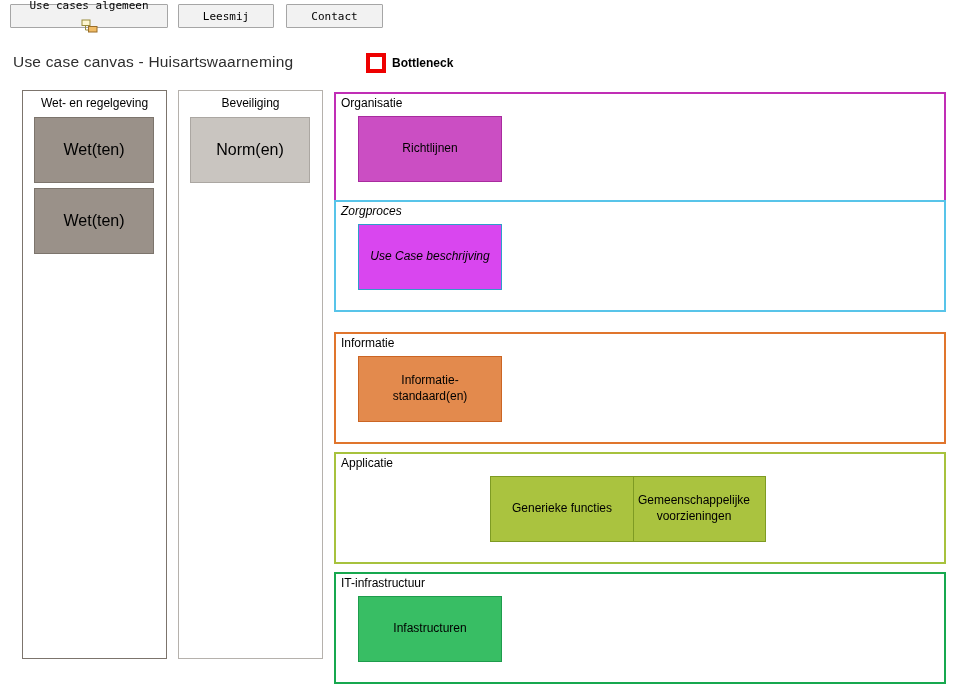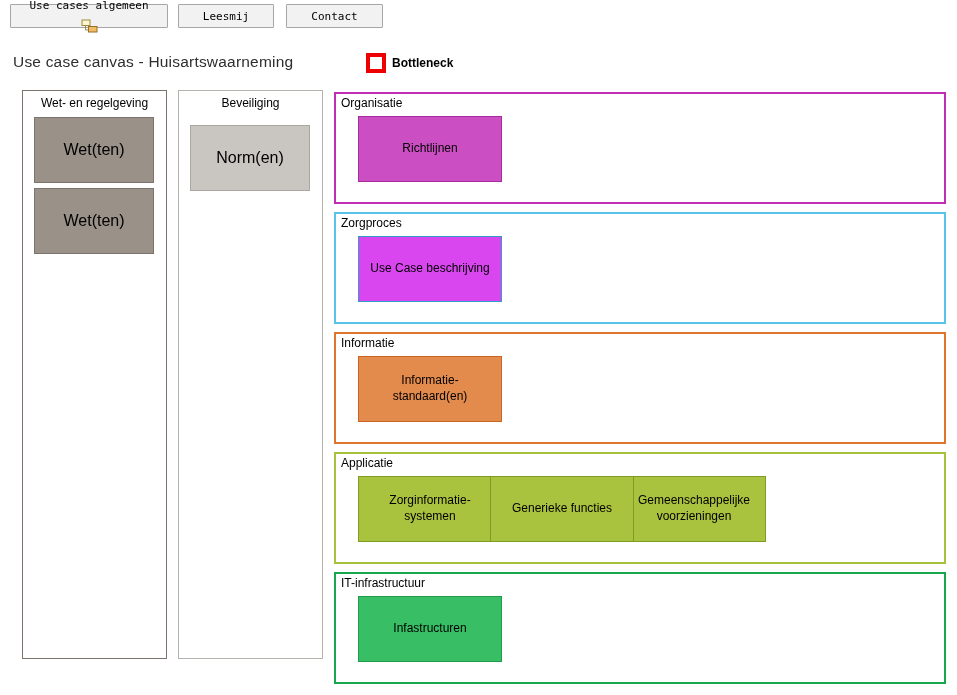--- a/index.html
+++ b/index.html
@@ -36,21 +36,21 @@
   .pbox { position:absolute; left:11px; width:120px; height:66px;
           border:1px solid #888; display:flex; align-items:center;
           justify-content:center; text-align:center; font-size:16px;
           line-height:1.3; padding:0 5px; cursor:pointer; }
   .pbox.r0 { top:26px; }
   .pbox.r1 { top:97px; }
 
   
   .sec { position:absolute; left:334px; width:612px; height:112px;
          border:2px solid #999; background:#fff; }
-  .sec0 { top:92px; }  .sec1 { top:212px; } .sec2 { top:332px; }
+  .sec0 { top:92px; }  .sec1 { top:200px;font-style:italic; } .sec2 { top:332px; }
   .sec3 { top:452px; } .sec4 { top:572px; }
   .sec-title { position:absolute; left:5px; top:2px; font-size:12px; }
   .sbox { position:absolute; top:22px; width:144px; height:66px;
           border:1.5px solid #888; display:flex; align-items:center;
           justify-content:center; text-align:center; font-size:12px;
           line-height:1.3; padding:0 5px; cursor:pointer; }
   .sbox.c0 { left:22px; }
   .sbox.c1 { left:154px; }
   .sbox.c2 { left:286px; }
 </style>
@@ -77,41 +77,40 @@
 </div>
 
 <div class="panel panel-wet" style="border-color: rgb(124, 116, 108);">
   <div class="panel-title">Wet- en regelgeving</div>
   <div class="pbox r0" style="background-color: rgb(154, 145, 137); border-color: rgb(124, 116, 108);">Wet(ten)</div>
   <div class="pbox r1" style="background-color: rgb(154, 145, 137); border-color: rgb(124, 116, 108);">Wet(ten)</div>
 </div>
 
 <div class="panel panel-bev" style="border-color: rgb(181, 177, 172);">
   <div class="panel-title">Beveiliging</div>
-  <div class="pbox r0" style="background-color: rgb(201, 197, 192); border-color: rgb(171, 167, 162); margin-top: 8px;">Norm(en)</div>
+  <div class="pbox r0" style="background-color: rgb(201, 197, 192); border-color: rgb(171, 167, 162);">Norm(en)</div>
 </div>
 
 <div class="sec sec0" style="border-color: rgb(192, 46, 181); padding-left: 44px;">
   <div class="sec-title">Organisatie</div>
   <div class="sbox c0" style="background-color: rgb(203, 78, 195); border-color: rgb(168, 43, 158);">Richtlijnen</div>
 </div>
 
 <div class="sec sec1" style="border-color: rgb(88, 196, 233);">
   <div class="sec-title">Zorgproces</div>
   <div class="sbox c0" style="background-color: #d946ef; border-color: rgb(47, 157, 201);">Use Case beschrijving</div>
 </div>
 
 <div class="sec sec2" style="border-color: rgb(224, 117, 45);">
   <div class="sec-title">Informatie</div>
   <div class="sbox c0" style="background-color: rgb(227, 138, 77); border-color: rgb(203, 101, 36);">Informatie-standaard(en)</div>
 </div>
 
 <div class="sec sec3" style="border-color: rgb(167, 194, 61);">
   <div class="sec-title">Applicatie</div>
-  <div class="sbox c0" style="background-color: rgb(170, 195, 63); border-color: rgb(126, 155, 35);">Zorginformatie-systemen</div>
   <div class="sbox c2" style="background-color: rgb(170, 195, 63); border-color: rgb(126, 155, 35);">Gemeenschappelijke voorzieningen</div>
   <div class="sbox c1" style="background-color: rgb(170, 195, 63); border-color: rgb(126, 155, 35);">Generieke functies</div>
 </div>
 
 <div class="sec sec4" style="border-color: rgb(23, 168, 79); padding-left: 40px;">
   <div class="sec-title">IT-infrastructuur</div>
   <div class="sbox c0" style="background-color: rgb(56, 190, 100); border-color: rgb(30, 156, 76);">Infastructuren</div>
 </div>
 
 </body></html>

